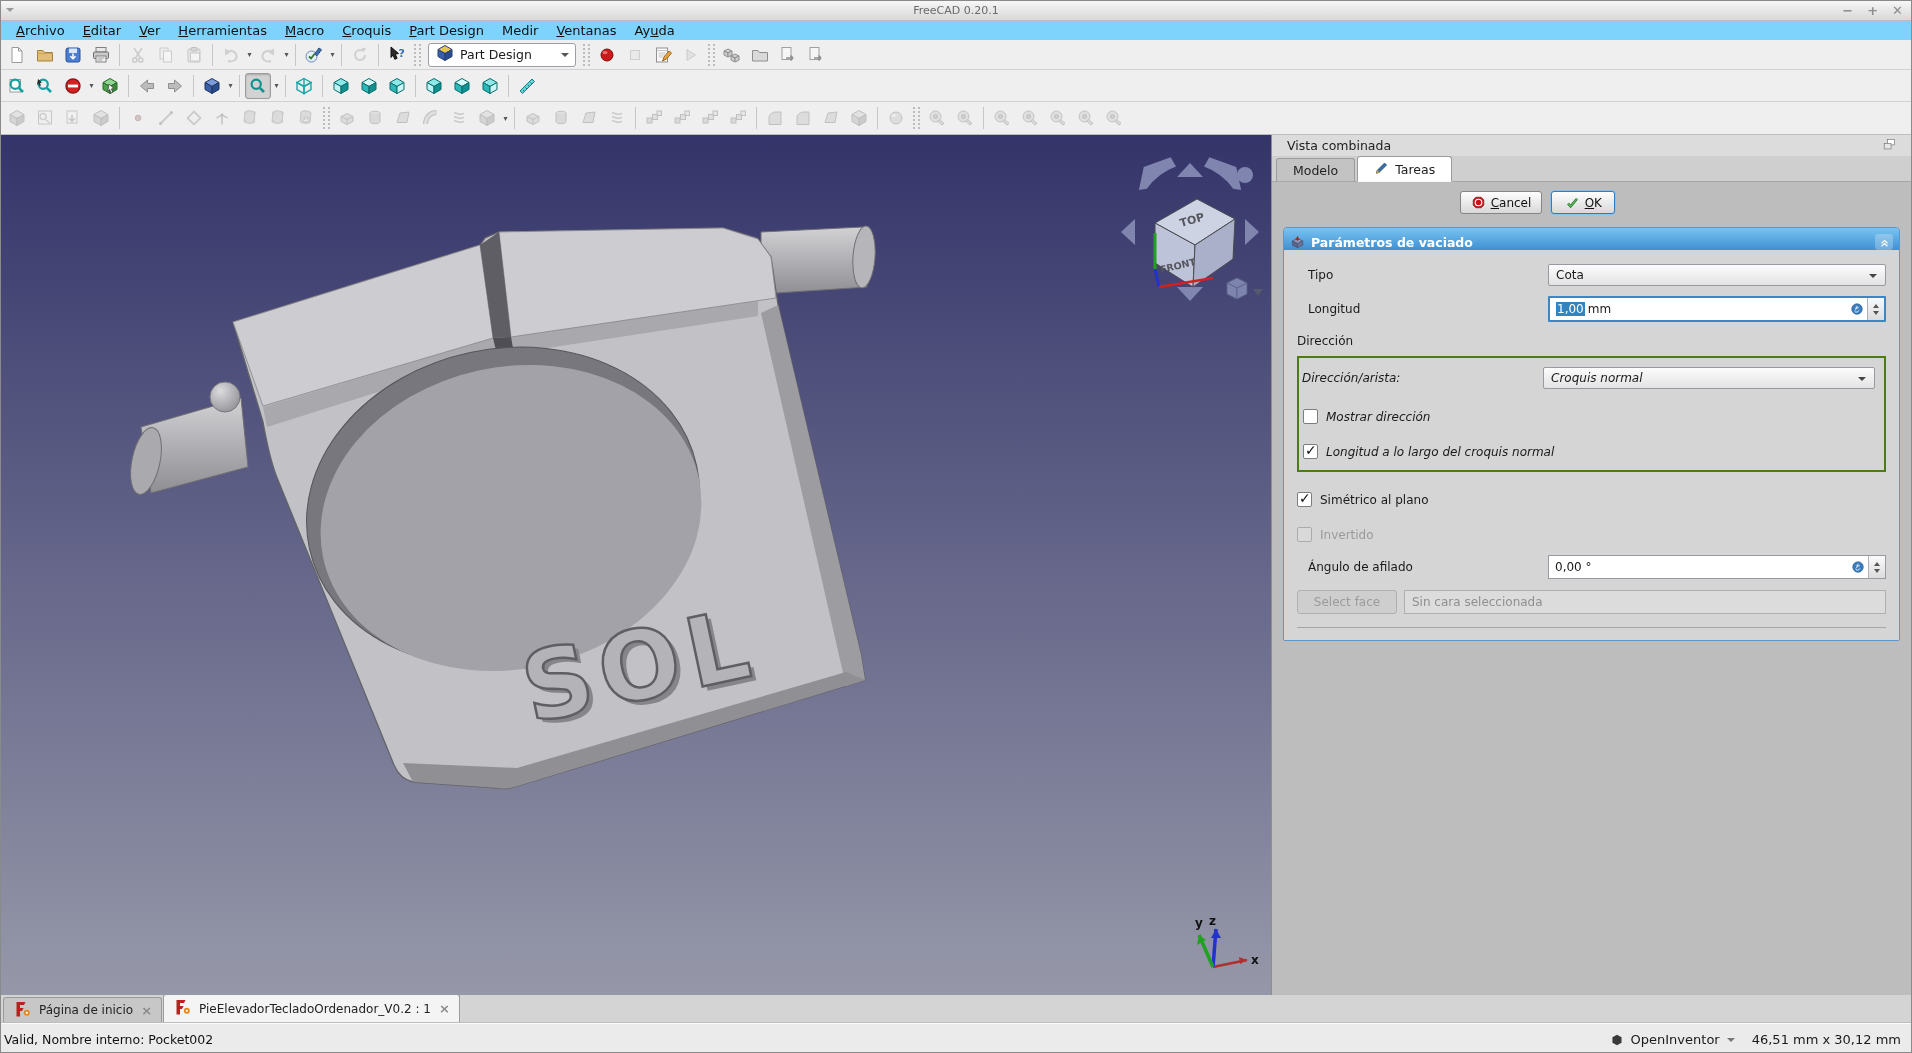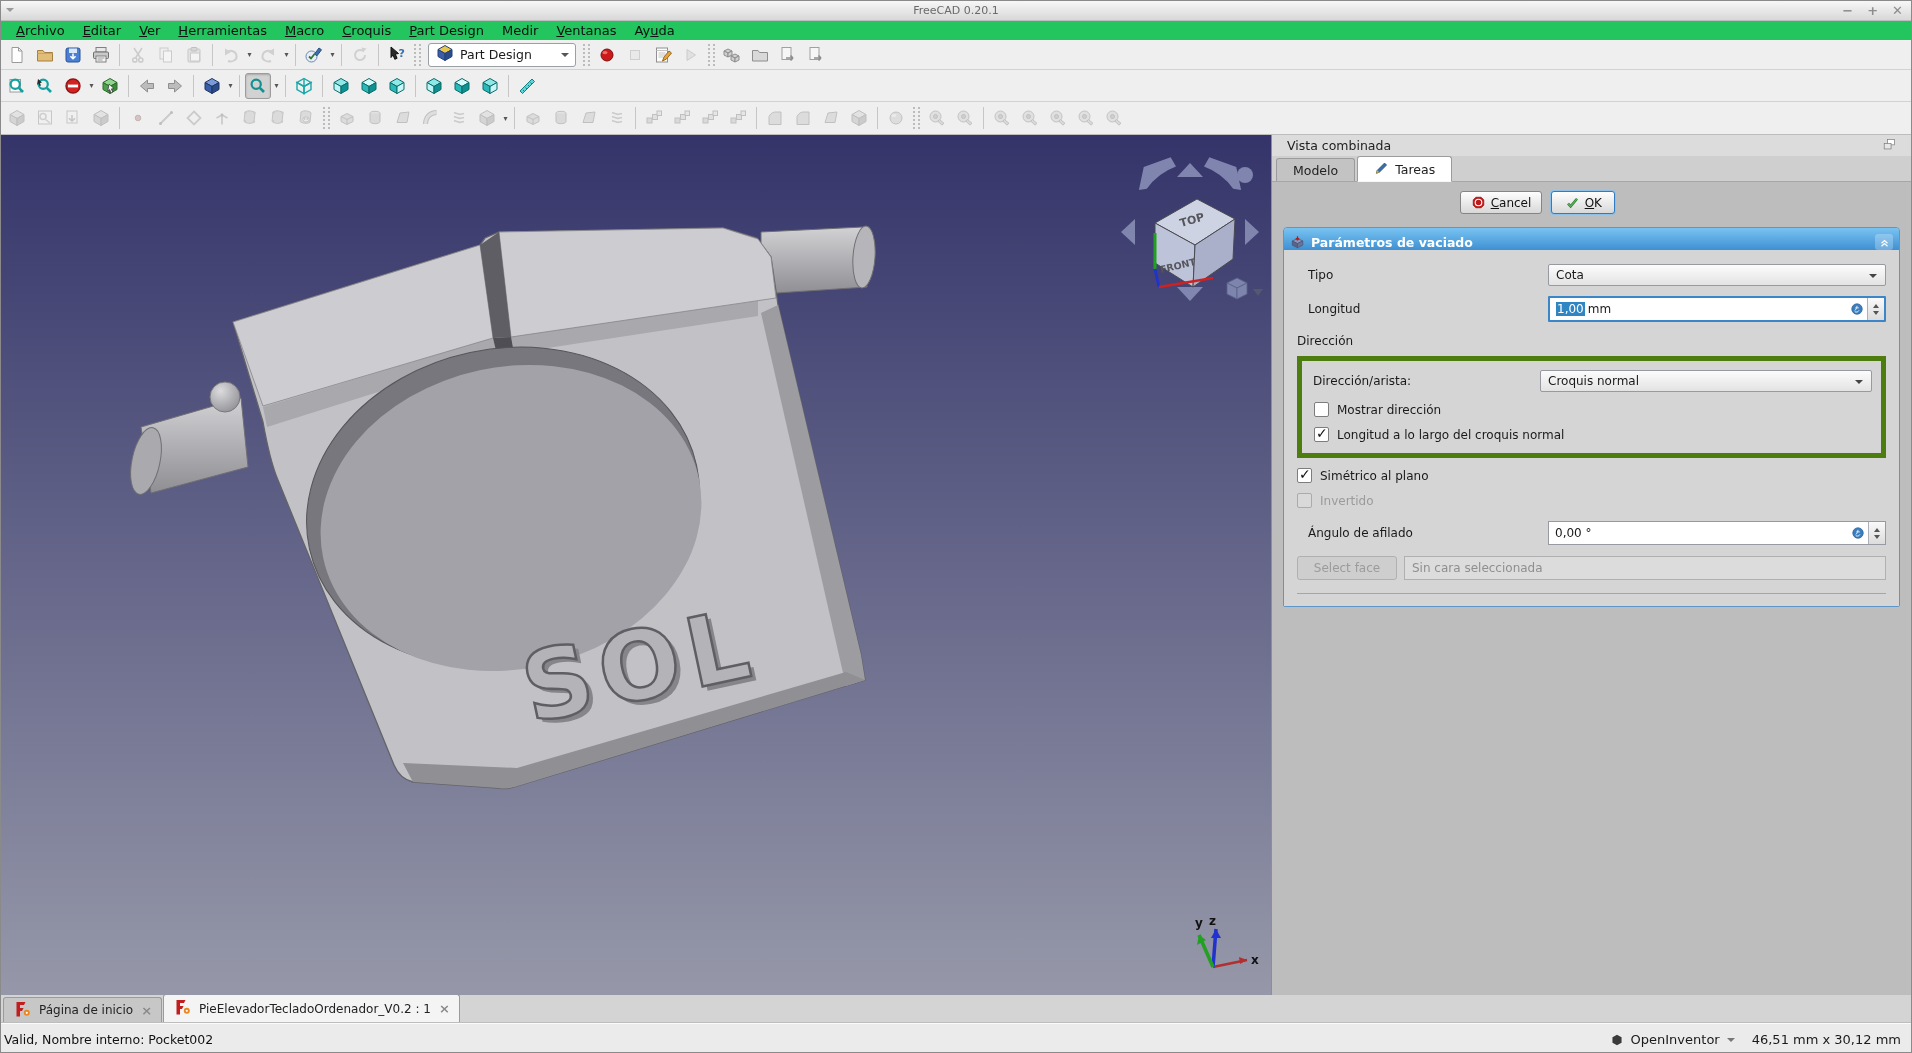--- a/index.html
+++ b/index.html
@@ -7,21 +7,21 @@
   body { font-family:"DejaVu Sans", sans-serif; font-size:12px; color:#1a1a1a; background:#ececec; border:1px solid #8a8a8a; }
 
   
   .titlebar { height:20px; background:linear-gradient(#f7f7f7,#d8d8d8); border-bottom:1px solid #bdbdbd; position:relative; display:flex; align-items:center; justify-content:center; }
   .titlebar .wtitle { font-size:11px; color:#6a6a6a; }
   .win-menu-tri { position:absolute; left:5px; top:7px; width:0; height:0; border:4px solid transparent; border-top-color:#9a9a9a; }
   .winbtns { position:absolute; right:8px; top:0; height:20px; display:flex; align-items:center; gap:14px; }
   .winbtn { color:#8d8d8d; font-size:13px; font-weight:bold; line-height:20px; cursor:default; }
 
   
-  .menubar { height:19px; background:#22c55e; display:flex; align-items:center; padding-left:6px; }
+  .menubar { height:19px; background:#7dd3fc; display:flex; align-items:center; padding-left:6px; }
   .menuitem { padding:1px 9px; font-size:13px; color:#111; }
   .menuitem u { text-decoration:underline; }
 
   
   .tbrow { background:#efefef; display:flex; align-items:center; padding-left:2px; border-bottom:1px solid #d2d2d2; }
   .tb1 { height:30px; } .tb2 { height:32px; } .tb3 { height:33px; border-bottom:1px solid #bdbdbd; }
   .tsep { width:1px; height:22px; background:#c6c6c6; margin:0 4px; }
   .thandle { width:7px; height:22px; margin:0 3px; border-left:2px dotted #bcbcbc; border-right:2px dotted #bcbcbc; }
   .tbtn { width:26px; height:26px; border-radius:3px; display:flex; align-items:center; justify-content:center; margin:0 1px; position:relative; }
   .tbtn.pressed { background:#d2d2d2; border:1px solid #9c9c9c; box-shadow:inset 0 1px 2px rgba(0,0,0,.2); }
@@ -68,25 +68,25 @@
 
   .spinfield { height:26px; background:#fff; border:1px solid #979aa0; display:flex; align-items:center; padding-left:6px; position:relative; }
   .spinfield.focused { border:2px solid #3a86c8; border-radius:1px; }
   .sel { background:#3086c3; color:#fff; padding:0 1px; }
   .unit { margin-left:3px; }
   .expr { margin-left:auto; margin-right:3px; display:flex; }
   .spins { width:17px; align-self:stretch; border-left:1px solid #aeb2b8; background:linear-gradient(#fafafa,#dcdcdc); display:flex; flex-direction:column; align-items:center; justify-content:center; gap:3px; }
   .spin-up { width:0; height:0; border:3.5px solid transparent; border-bottom:4.5px solid #555; }
   .spin-dn { width:0; height:0; border:3.5px solid transparent; border-top:4.5px solid #555; }
 
-  .subbox { border:5px solid #4d7c0f; margin-top:8px; padding:7px 9px 11px 9px; }
+  .subbox { border:2px solid #4d7c0f; margin-top:8px; padding:7px 9px 11px 1px;font-style:italic; }
   .subbox .trow > label { margin-left:2px; }
   .subbox .fw { width:332px; }
 
-  .cbrow { display:flex; align-items:center; gap:8px; margin-top:10px; }
+  .cbrow { display:flex; align-items:center; gap:8px; margin-top:20px; }
   .cbrow.indent { margin-left:3px; }
   .cbox { width:15px; height:15px; background:#fff; border:1px solid #7d7d7d; border-radius:2px; position:relative; flex:none; }
   .cbox.on::after { content:"✓"; position:absolute; left:1px; top:-3px; font-size:14px; font-weight:bold; color:#111; }
   .cbox.dis { background:#d9d9d9; border-color:#ababab; }
   .cblabel.dis { color:#9b9b9b; }
 
   .facerow { display:flex; align-items:center; gap:7px; margin-top:11px; }
   .dbtn { height:24px; min-width:100px; display:flex; align-items:center; justify-content:center; background:#cecece; border:1px solid #b0b0b0; border-radius:3px; color:#9b9b9b; }
   .dinput { flex:1; height:24px; display:flex; align-items:center; padding-left:7px; background:#dcdcdc; border:1px solid #b0b0b0; color:#8f8f8f; }
 

